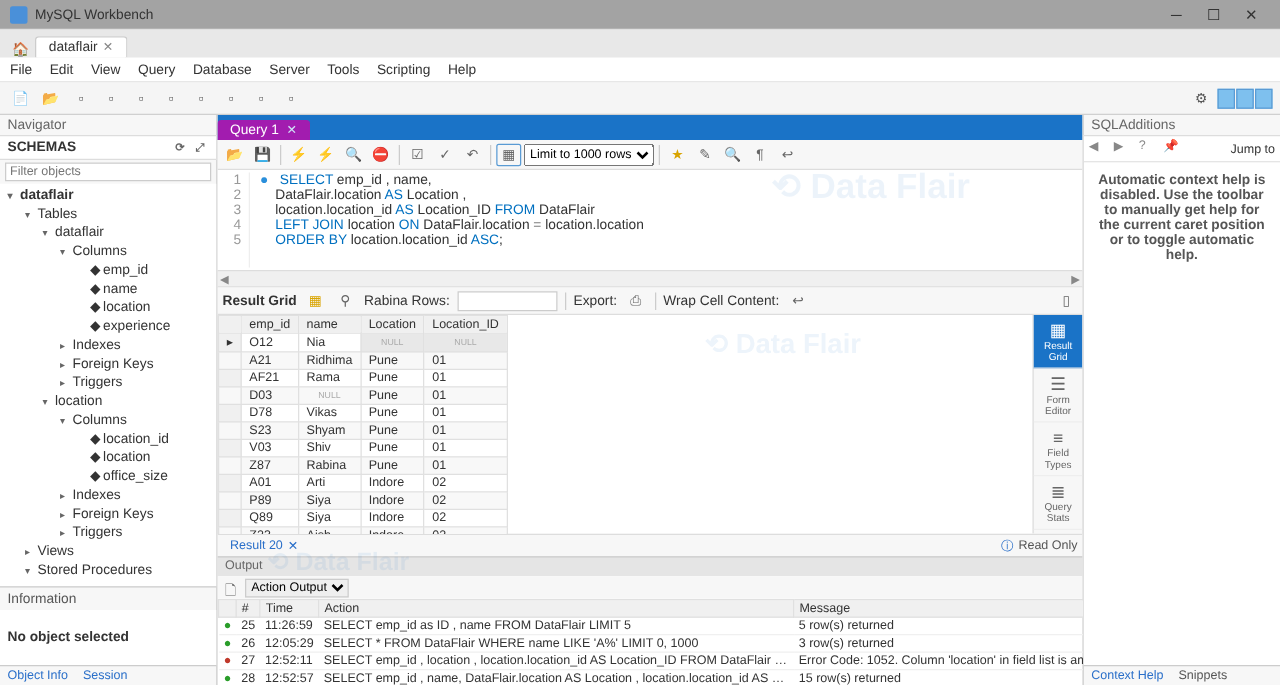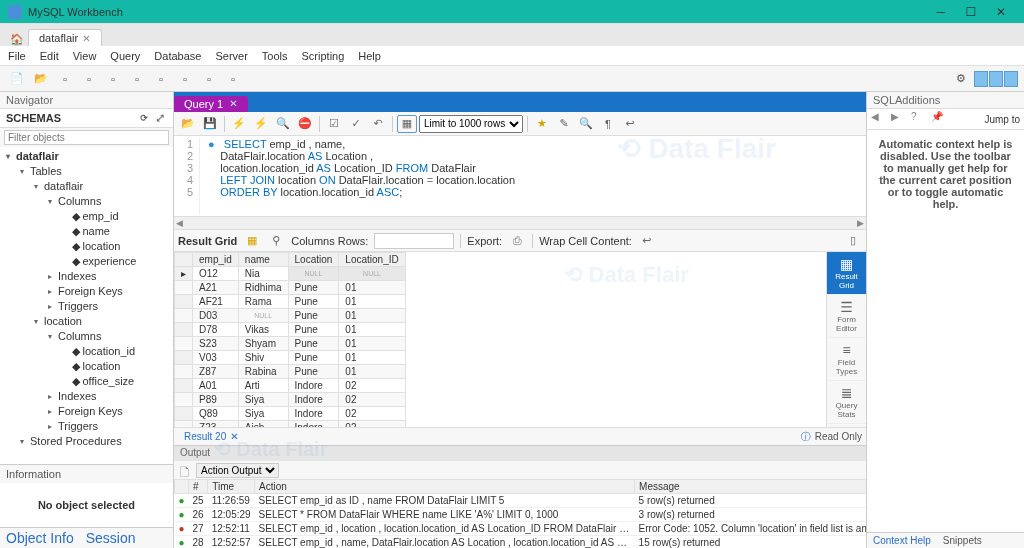--- a/index.html
+++ b/index.html
@@ -1,18 +1,18 @@
 <!DOCTYPE html>
 <html><head>
 <meta charset="utf-8">
 <style>
 * { box-sizing: border-box; margin: 0; padding: 0; font-family: "Segoe UI", Tahoma, sans-serif; }
 body { width: 1024px; height: 548px; overflow: hidden; background: #fff; font-size: 11px; color: #333; display: flex; flex-direction: column; position: relative; }
 
-.titlebar { height: 24px; display: flex; align-items: center; padding: 0 8px; background: #14b8a6; border-bottom: 1px solid #e0e0e0; }
+.titlebar { height: 24px; display: flex; align-items: center; padding: 0 8px; background: #a3a3a3; border-bottom: 1px solid #e0e0e0; }
 .titlebar .logo { width: 14px; height: 14px; background: #4a90d9; border-radius: 2px; margin-right: 6px; }
 .titlebar .title { flex: 1; font-size: 11px; }
 .titlebar .winbtn { width: 30px; text-align: center; font-size: 12px; cursor: pointer; }
 
 .tabbar { height: 22px; background: #e8e8e8; display: flex; align-items: flex-end; padding-left: 6px; }
 .tabbar .tab { background: #fff; border: 1px solid #ccc; border-bottom: none; padding: 2px 10px; font-size: 11px; display: flex; align-items: center; gap: 4px; border-radius: 3px 3px 0 0; }
 .tabbar .tab .close { color: #888; font-size: 10px; }
 
 .menubar { height: 20px; display: flex; align-items: center; gap: 14px; padding: 0 8px; border-bottom: 1px solid #e0e0e0; font-size: 11px; }
 .menubar span { cursor: pointer; }
@@ -37,22 +37,22 @@
 .tree .top { padding-left: 2px; }
 .tree li { white-space: nowrap; line-height: 15px; display:flex; align-items:center; gap:2px;}
 .tree li::before { content: "▸"; color:#666; font-size:8px; width:8px; display:inline-block;}
 .tree li.open::before { content: "▾"; }
 .tree li.leaf::before { content: ""; width:8px;}
 .tree .bold { font-weight: bold; }
 .nav-tabs { display:flex; font-size:10px; border-top:1px solid #ccc; }
 .nav-tabs div { padding:2px 6px; cursor:pointer; }
 .nav-tabs .active { color:#2a6fc9; background:#fff; border-top:1px solid #fff; border-right:1px solid #ccc;}
 .nav-info { padding:3px 6px; font-size:11px; color:#555; border-top:1px solid #ccc; }
-.nav-noobj { padding:16px 6px; text-align:center; font-weight:bold; font-size:11px; background:#fff;}
-.nav-bottom-tabs { display:flex; font-size:14px; border-top:1px solid #ccc; }
+.nav-noobj { padding:16px 6px; text-align:left; font-weight:bold; font-size:11px; background:#fff;}
+.nav-bottom-tabs { display:flex; font-size:10px; border-top:1px solid #ccc; }
 .nav-bottom-tabs div { padding:2px 6px; color:#2a6fc9; cursor:pointer;}
 
 .main { flex: 1; display: flex; flex-direction: column; overflow: hidden; position:relative; }
 
 .watermark { position:absolute; right:90px; top:40px; opacity:0.08; font-size:28px; font-weight:bold; color:#1a73c7; pointer-events:none; z-index:1;}
 .watermark2 { position:absolute; left:390px; top:170px; opacity:0.08; font-size:22px; font-weight:bold; color:#1a73c7; pointer-events:none; z-index:5;}
 .watermark3 { position:absolute; left:40px; top:345px; opacity:0.08; font-size:20px; font-weight:bold; color:#1a73c7; pointer-events:none; z-index:5;}
 
 .querytab { height: 20px; background: #1a73c7; display: flex; align-items: flex-end; }
 .querytab .qtab { background: #a21caf; color: #fff; padding: 2px 10px; font-size: 11px; display:flex; align-items:flex-start; gap:6px; border-radius:3px 3px 0 0;}
@@ -231,20 +231,23 @@
                   <span>Indexes</span>
                 </li>
               <li>
                   <span>Foreign Keys</span>
                 </li>
               <li>
                   <span>Triggers</span>
                 </li>
             </ul>
           </ul>
+          <li>
+              <span>Views</span>
+            </li>
           <li class="open">
               <span>Stored Procedures</span>
             </li>
 
         </ul>
 
       </ul>
     </div>
     <div class="nav-info">Information</div>
     <div class="nav-noobj">No object selected</div>
@@ -300,21 +303,21 @@
 
     <div class="hscroll">
         <span>◀</span>
         <span>▶</span>
       </div>
 
     <div class="resultbar">
       <span class="lbl">Result Grid</span>
       <span class="rbtn" style="color:#d9a400">▦</span>
       <span class="rbtn">⚲</span>
-      <span>Columns Rows:</span>
+      <span>Rabina Rows:</span>
       <input style="">
       <span class="sep"></span>
       <span>Export:</span>
       <span class="rbtn">⎙</span>
       <span class="sep"></span>
       <span>Wrap Cell Content:</span>
       <span class="rbtn">↩</span>
       <span style="flex:1"></span>
       <span class="rbtn">▯</span>
     </div>

